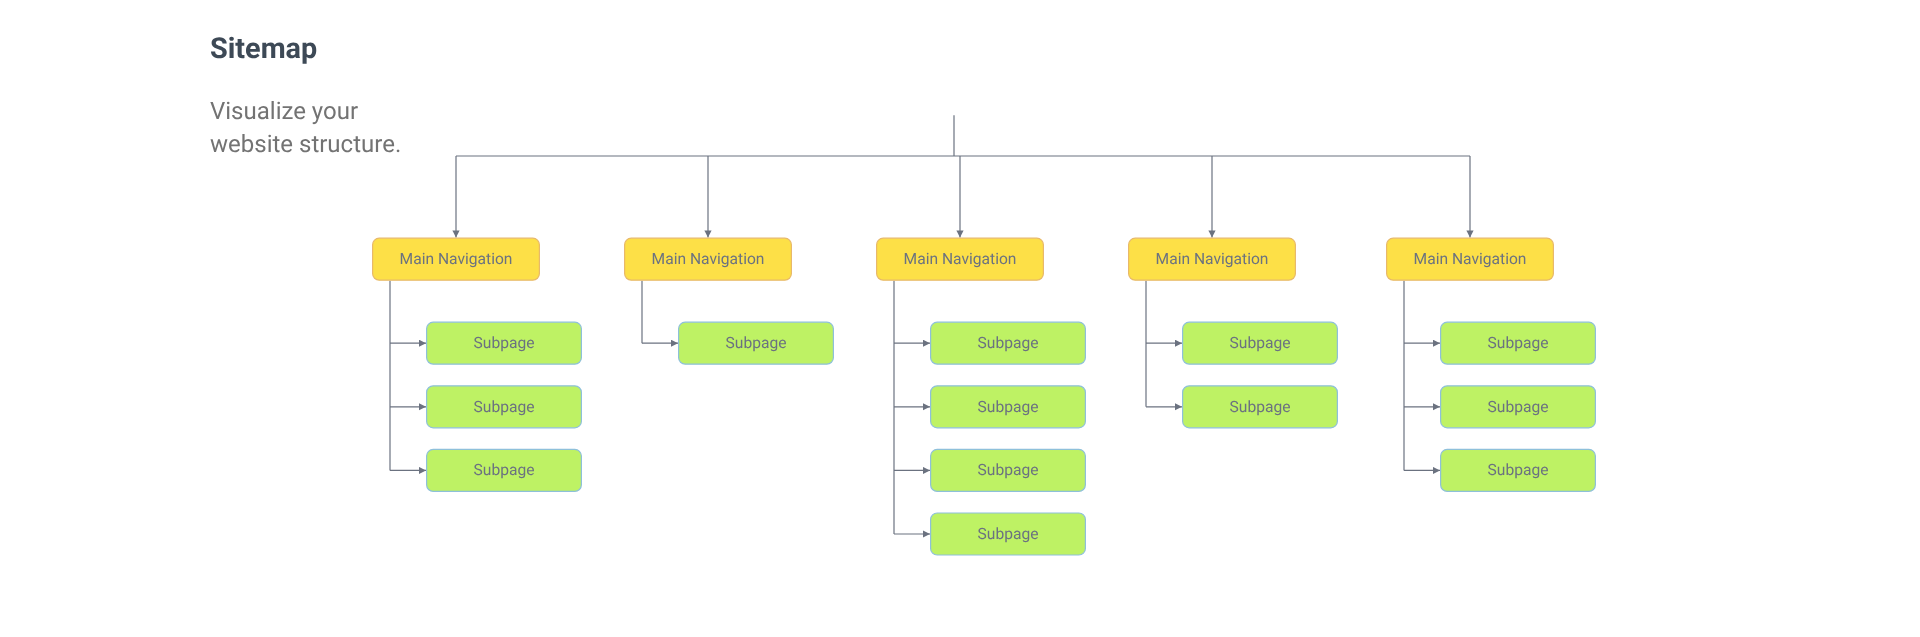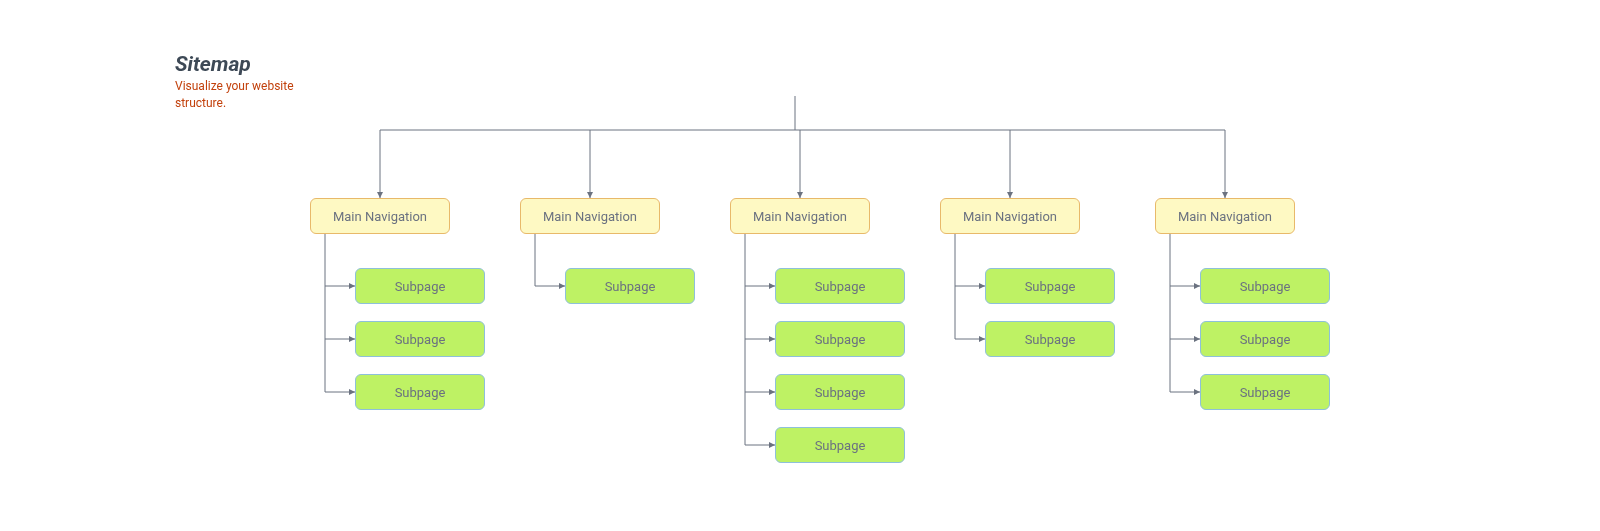--- a/index.html
+++ b/index.html
@@ -12,34 +12,33 @@
     overflow: hidden;
   }
   .canvas {
     position: relative;
     width: 1600px;
     height: 531px;
   }
   .title {
     position: absolute;
     left: 175px;
-    top: 52px;
-    font-size: 21px;
+    top: 26px;
+    font-size: 24px;
     font-weight: 700;
     color: #3d4956;
-    font-style: italic;
   }
   .subtitle {
     position: absolute;
     left: 175px;
     top: 78px;
     width: 170px;
-    font-size: 12px;
+    font-size: 20px;
     line-height: 1.4em;
-    color: #c2410c;
+    color: #737373;
   }
   .node {
     position: absolute;
     box-sizing: border-box;
     display: flex;
     align-items: center;
     justify-content: center;
     font-size: 13px;
     color: #6b7280;
     border-radius: 6px;
@@ -50,21 +49,21 @@
     height: 44px;
     border: 1.5px solid #e6447a;
     background: #fbe1ea;
     border-radius: 50%;
     color: #5c5258;
   }
   .mainnav {
     width: 140px;
     height: 36px;
     border: 1.5px solid #e8b96a;
-    background: #fef9c3;
+    background: #fde047;
   }
   .subpage {
     width: 130px;
     height: 36px;
     border: 1.5px solid #8ec0da;
     background: #bef264;
   }
   svg.connectors {
     position: absolute;
     left: 0;

